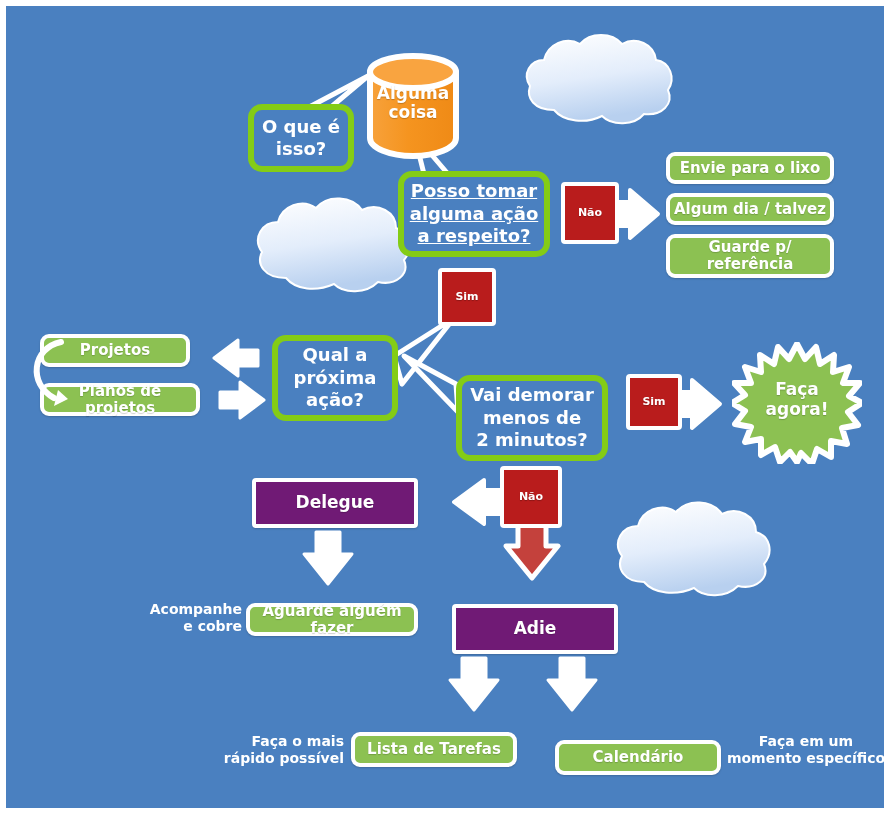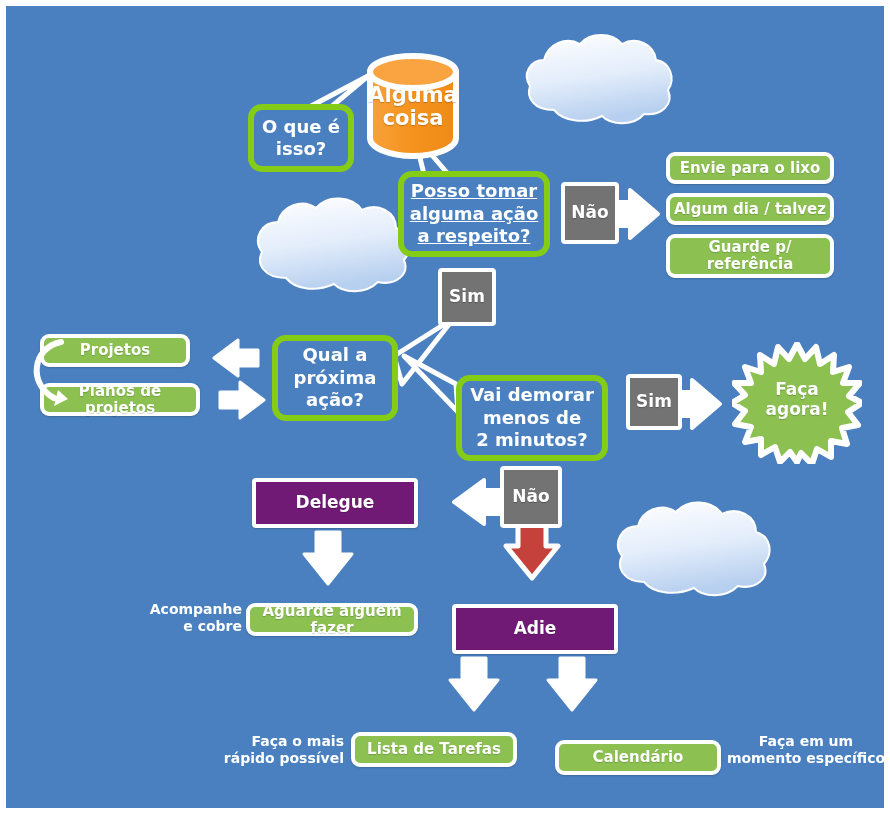--- a/index.html
+++ b/index.html
@@ -53,24 +53,24 @@
     background: #701a75;
     border: 4px solid #ffffff;
     border-radius: 4px;
     font-size: 17px;
     text-shadow: 0 1px 1px rgba(0,0,0,0.2);
     box-shadow: 0 1px 2px rgba(0,0,0,0.18);
   }
 
   
   .red {
-    background: #737373;
+    background: #b91c1c;
     border: 4px solid #ffffff;
     border-radius: 4px;
-    font-size: 17px;
+    font-size: 11px;
     text-shadow: 0 1px 1px rgba(0,0,0,0.25);
     z-index: 6;
   }
 
   
   .bubble {
     background: #4a80c0;
     border: 6px solid #84cc16;
     border-radius: 14px;
     font-size: 18px;
@@ -108,21 +108,21 @@
     position: absolute;
     z-index: 4;
   }
   .cyl .cyltext {
     position: absolute;
     left: 0; right: 0;
     top: 34px;
     text-align: center;
     color: #ffffff;
     font-weight: bold;
-    font-size: 21px;
+    font-size: 17px;
     line-height: 1.1;
     white-space: pre-line;
     text-shadow: 0 1px 1px rgba(0,0,0,0.22);
   }
 
   
   .burst { position: absolute; z-index: 4; }
   .burst .bursttext {
     position: absolute;
     left: 0; right: 0;

